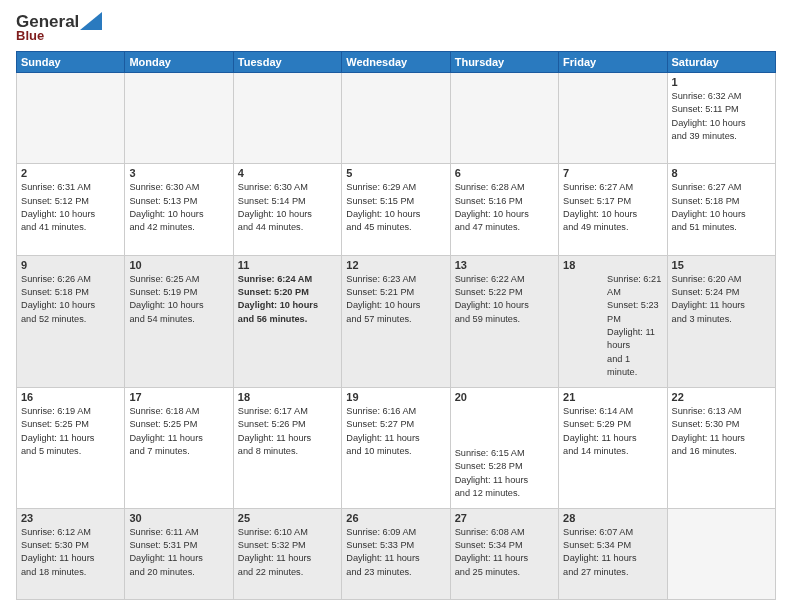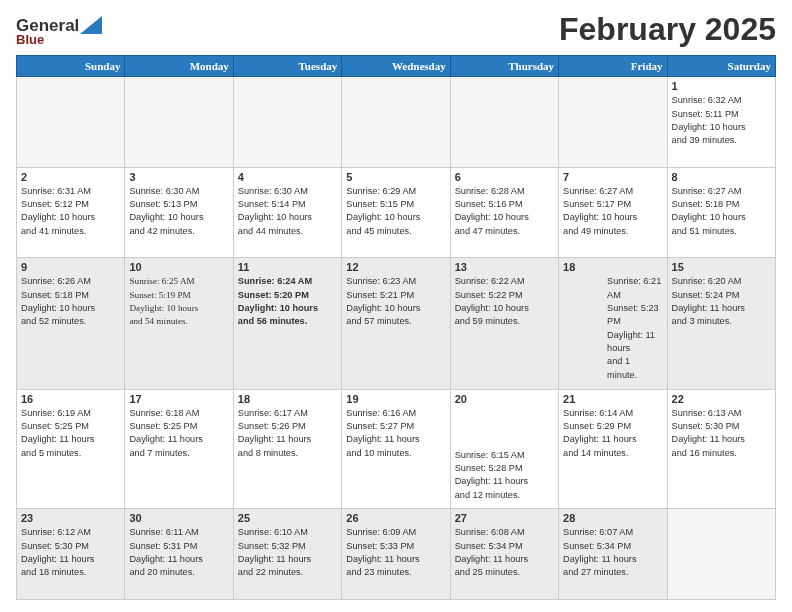--- a/index.html
+++ b/index.html
@@ -47,23 +47,22 @@
       border-collapse: collapse;
       width: 100%;
       table-layout: fixed;
     }
     .calendar th {
       background: #2a7abf;
       color: #fff;
       font-size: 11px;
       font-weight: bold;
       padding: 4px 4px;
-      text-align: right;
+      text-align: left;
       border: 1px solid #1a5a9f;
-      font-family: Liberation Serif, serif;
     }
     .calendar td {
       vertical-align: top;
       font-size: 9.5px;
       color: #333;
       padding: 3px 4px;
       border: 1px solid #ccc;
       height: 88px;
       background: #fff;
     }
@@ -93,21 +92,20 @@
     <div class="logo">
       <div style="display:flex;align-items:center;">
         <span style="font-size:17px;font-weight:bold;color:#333;">General</span>
         <svg width="22" height="18" viewBox="0 0 22 18" style="margin-left:1px;margin-top:-2px;">
           <polygon points="0,18 22,0 22,18" fill="#2a7abf"></polygon>
         </svg>
       </div>
       <span style="font-size:13px;font-weight:bold;color:#7f1d1d;margin-top:-4px;">Blue</span>
     </div>
     <div class="title-block">
-      <div class="month-title">February 2025</div>
     </div>
   </div>
 
   <table class="calendar">
     <thead>
       <tr>
       <th>Sunday</th>
           <th>Monday</th>
           <th>Tuesday</th>
           <th>Wednesday</th>
@@ -186,21 +184,21 @@
         <tr>
           <td class="shaded">
             <span class="day-num">9</span>
             <div class="day-info" style="white-space: pre-line;">Sunrise: 6:26 AM
 Sunset: 5:18 PM
 Daylight: 10 hours
 and 52 minutes.</div>
           </td>
           <td class="shaded">
             <span class="day-num">10</span>
-            <div class="day-info" style="white-space: pre-line; font-family: Liberation Serif, serif;">Sunrise: 6:25 AM
+            <div class="day-info" style="white-space: pre-line;">Sunrise: 6:25 AM
 Sunset: 5:19 PM
 Daylight: 10 hours
 and 54 minutes.</div>
           </td>
           <td class="shaded">
             <span class="day-num">11</span>
             <div class="day-info" style="white-space: pre-line; font-weight: bold;">Sunrise: 6:24 AM
 Sunset: 5:20 PM
 Daylight: 10 hours
 and 56 minutes.</div>

